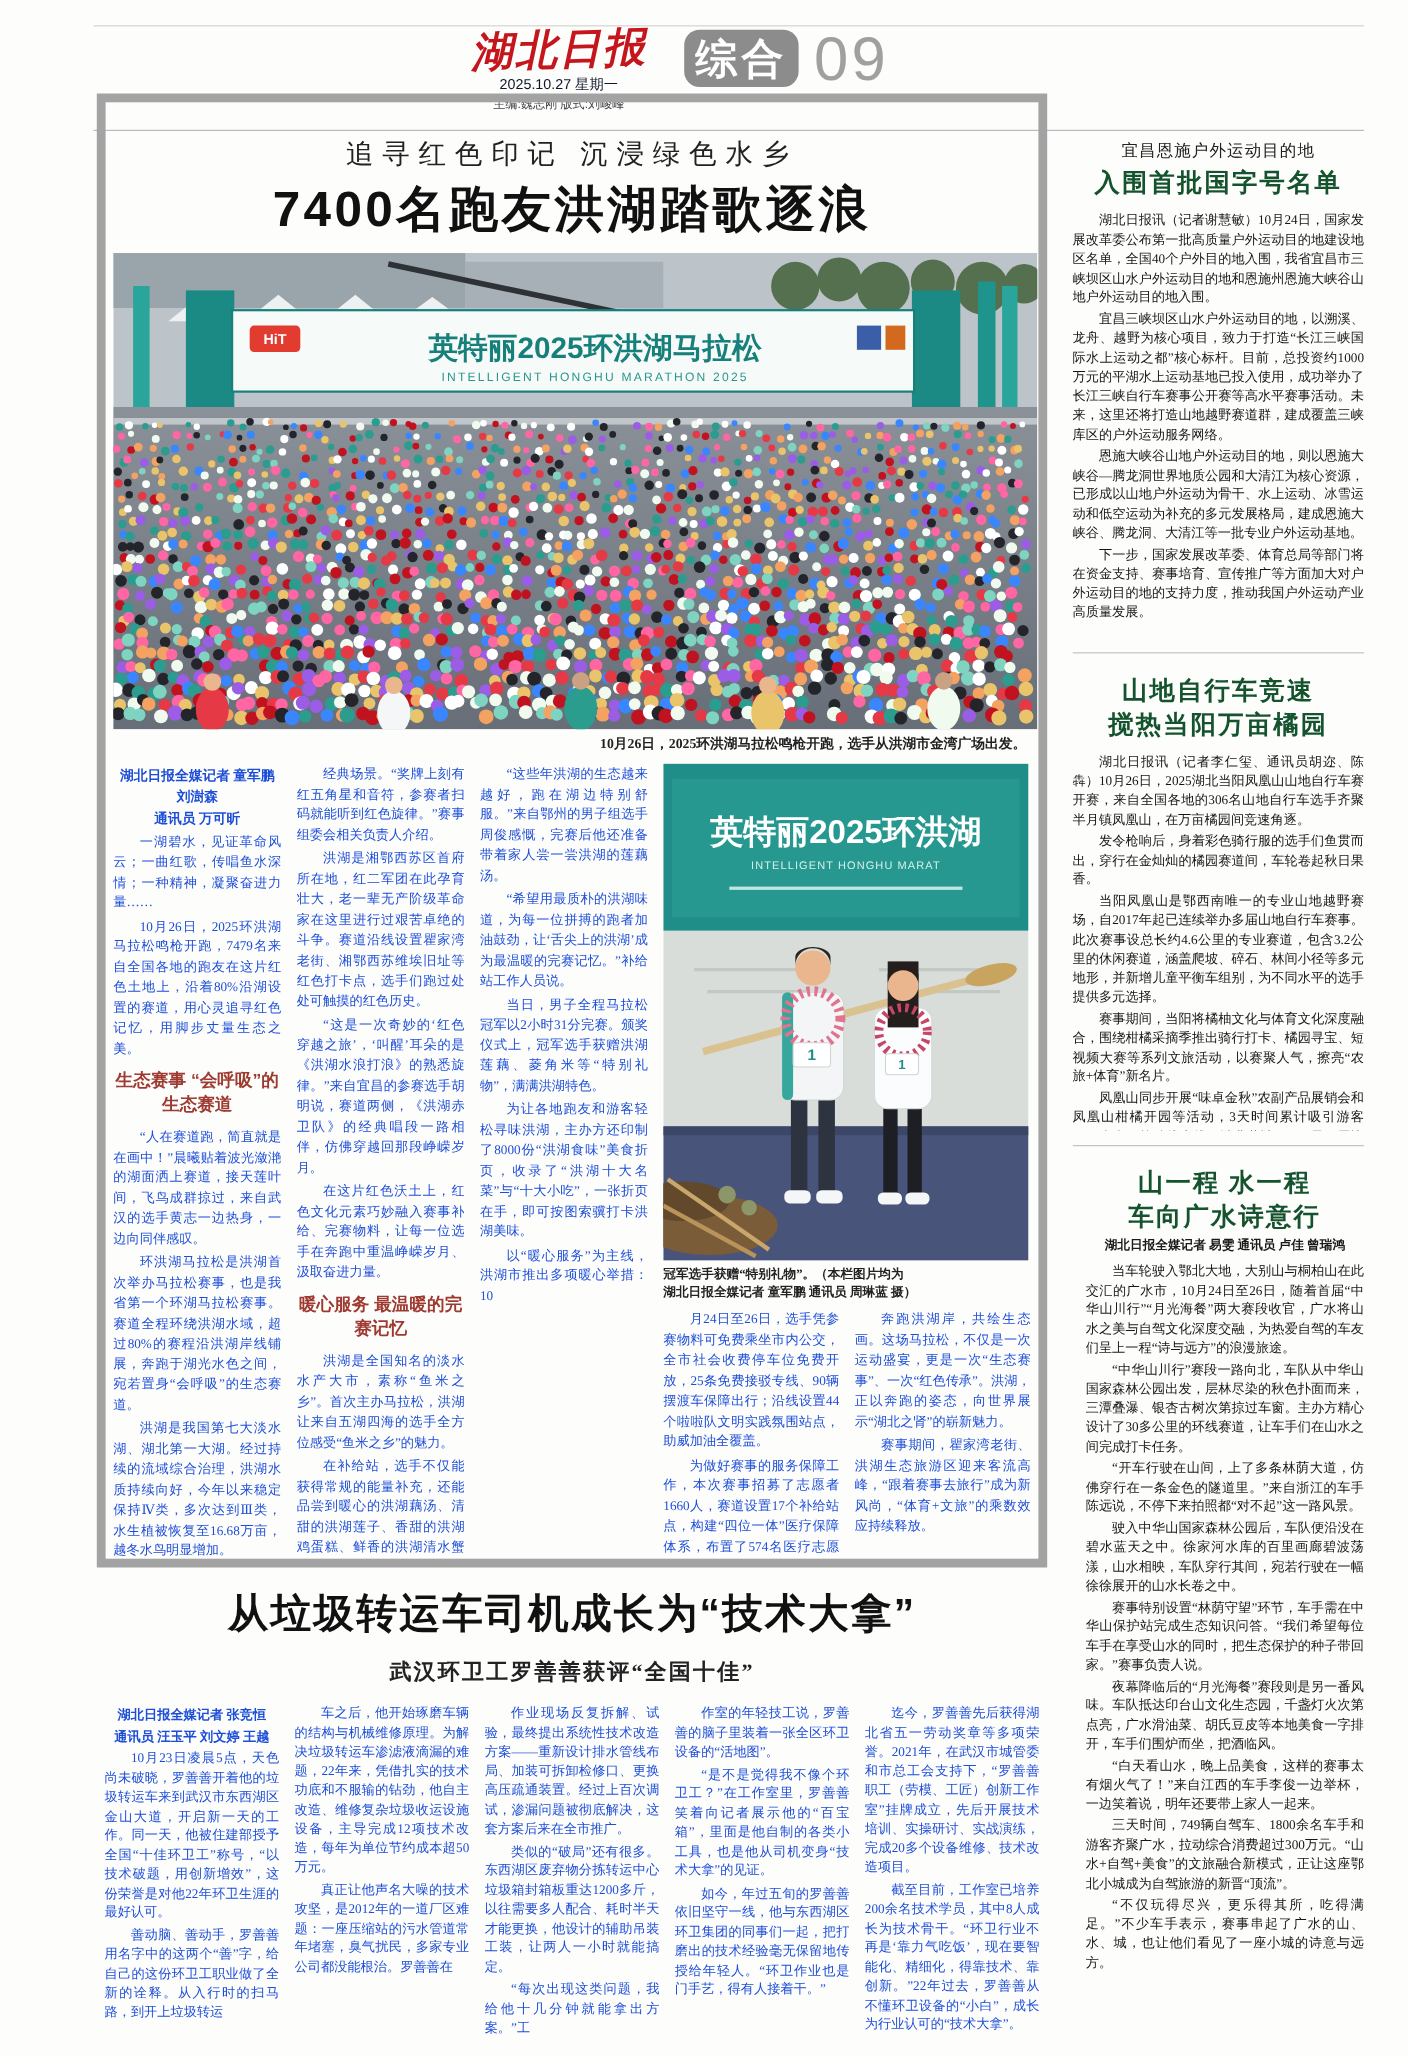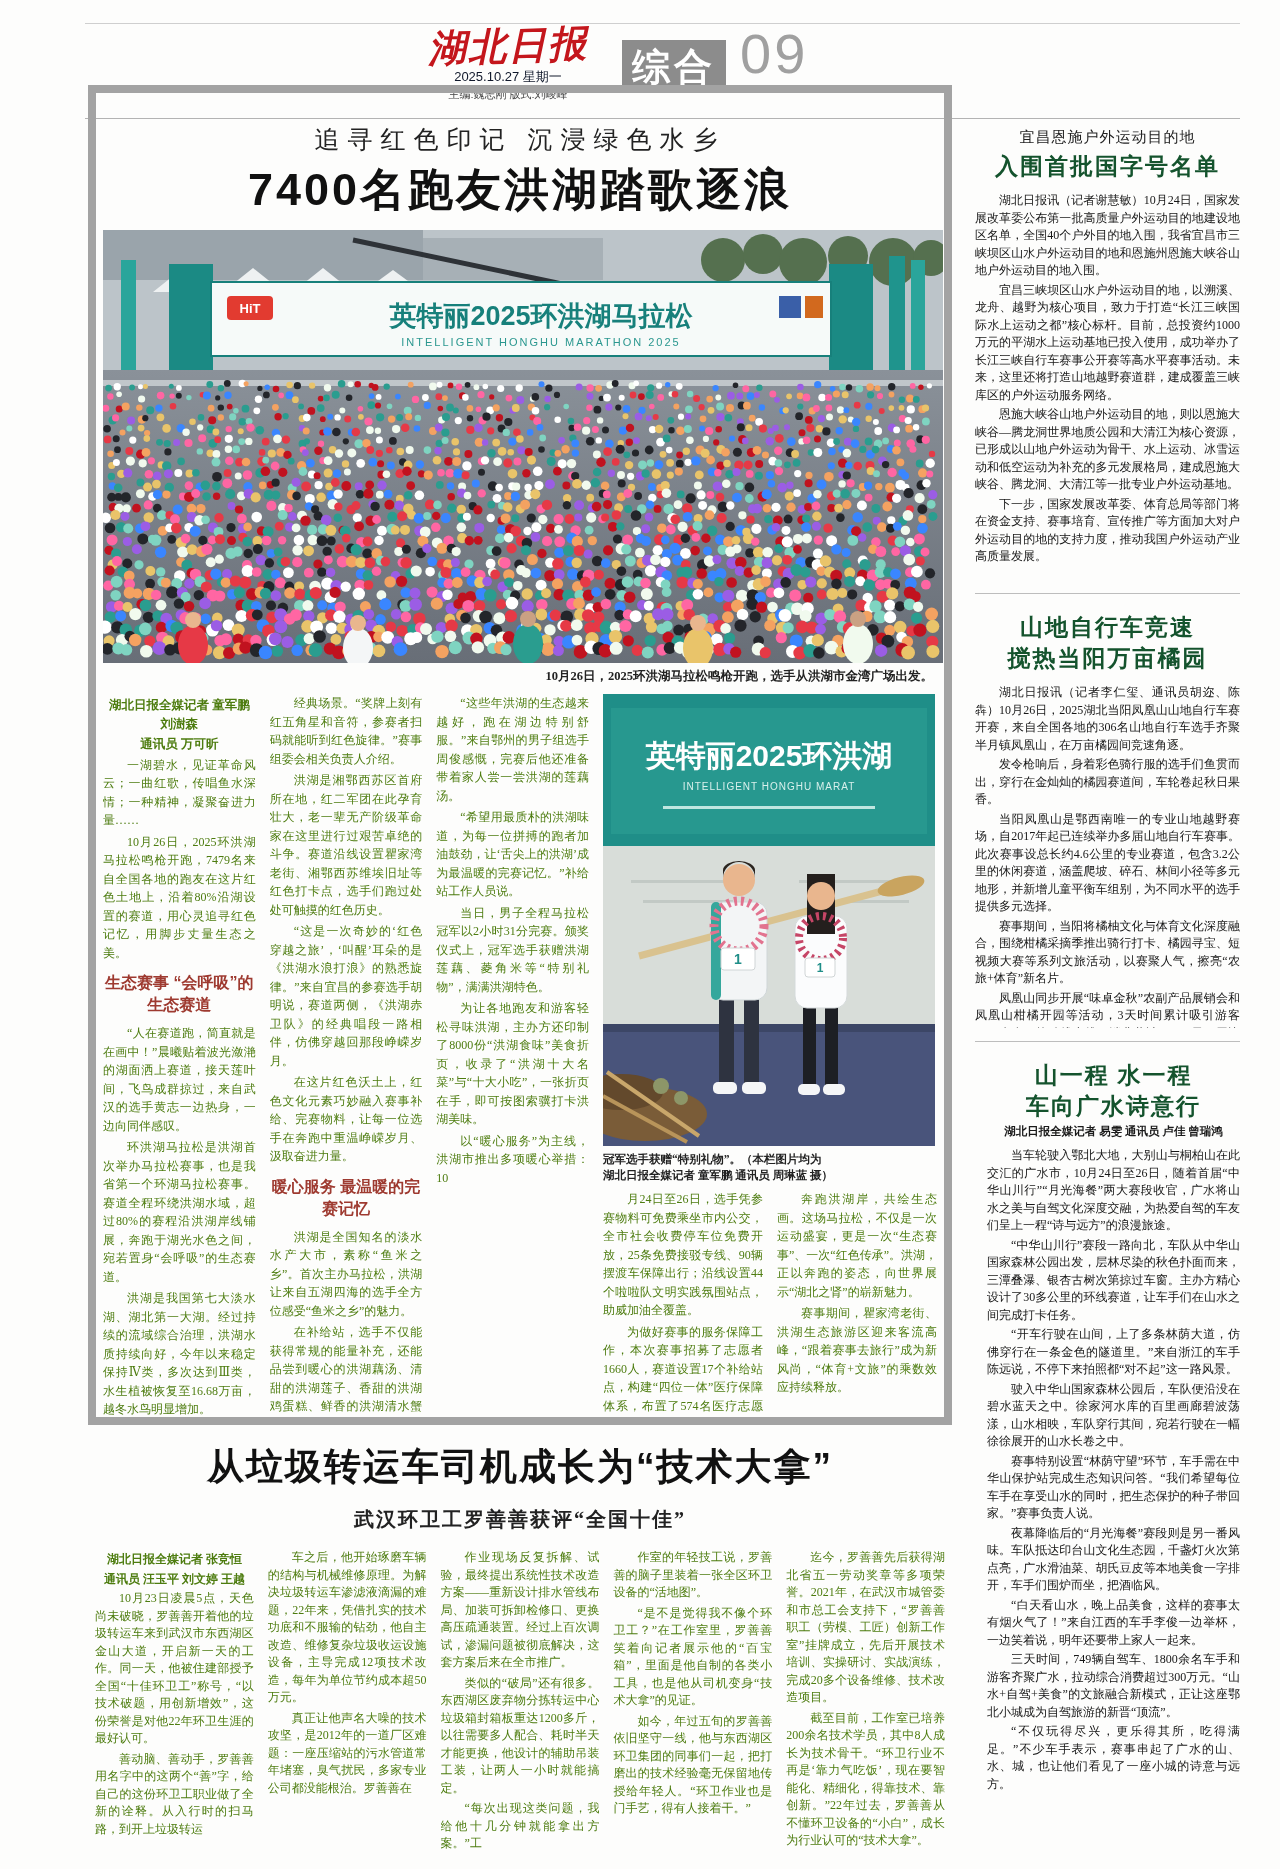--- a/index.html
+++ b/index.html
@@ -9,38 +9,38 @@
   .mastrule{position:absolute;left:85px;right:40px;top:118px;border-top:1px solid #b3b3b3;}
 
   
   .masthead{position:absolute;left:408px;top:26px;display:flex;align-items:flex-start;gap:14px;}
   .mast-left{width:200px;text-align:center;}
   .logo{font-size:38px;font-weight:bold;font-style:italic;color:#c4161c;line-height:40px;
         letter-spacing:2px;transform:rotate(-2deg);}
   .mast-date{font-size:13px;color:#0f172a;margin-top:2px;font-family:"Liberation Sans",sans-serif;}
   .mast-ed{font-size:11px;color:#444;margin-top:1px;font-family:"Liberation Sans",sans-serif;}
   .section-box{width:104px;height:52px;background:#8c8c8c;color:#fff;font-family:"Liberation Sans",sans-serif;
-        font-size:38px;font-weight:bold;text-align:center;line-height:54px;letter-spacing:4px;margin-top:14px;}
+        font-size:38px;font-weight:bold;text-align:center;line-height:54px;letter-spacing:4px;margin-top:1px;border-radius:14px;}
   .page-no{font-family:"Liberation Sans",sans-serif;font-size:56px;font-weight:200;color:#a0a0a0;
         line-height:56px;letter-spacing:3px;}
 
   
   .red-box{position:absolute;left:88px;top:85px;width:864px;height:1340px;border:8px solid #a3a3a3;
         box-sizing:border-box;padding:0 7px;background:transparent;z-index:2;}
   .kicker{margin-top:30px;text-align:center;font-family:"Liberation Sans",sans-serif;font-size:25px;
         color:#222;letter-spacing:8px;}
   .main-headline{margin:4px 0 10px;text-align:center;font-family:"Liberation Sans",sans-serif;
         font-weight:900;font-size:45px;letter-spacing:3px;color:#111;}
   .main-photo{width:840px;height:433px;}
   .main-photo svg{display:block;}
   .photo-caption{text-align:right;font-size:12.5px;font-weight:bold;color:#222;padding:5px 4px 0 0;}
 
   .body-grid{display:flex;gap:14px;margin-top:9px;height:724px;overflow:hidden;}
   .tcol{flex:1;min-width:0;overflow:hidden;}
-  .tcol p{margin:0 0 3px;font-size:12px;line-height:18.5px;text-align:justify;text-indent:2em;color:#4d7c0f;}
+  .tcol p{margin:0 0 3px;font-size:12px;line-height:18.5px;text-align:justify;text-indent:2em;color:#1d4ed8;}
   .tcol p.byl{text-indent:0;text-align:center;font-weight:bold;font-size:12.5px;margin:2px 0;}
   .tcol p.subhead{text-indent:0;text-align:center;font-family:"Liberation Sans",sans-serif;
         font-weight:bold;color:#9e3a30;font-size:16px;line-height:22px;margin:10px 0 8px;}
   .right-block{width:334px;flex:none;display:flex;flex-direction:column;}
   .winners-photo{width:332px;height:452px;}
   .wcap{font-size:11.5px;font-weight:bold;line-height:16px;color:#222;margin-top:5px;}
   .sub2{display:flex;gap:14px;margin-top:7px;flex:1;overflow:hidden;}
   .sub2 .tcol{flex:1;}
 
   

